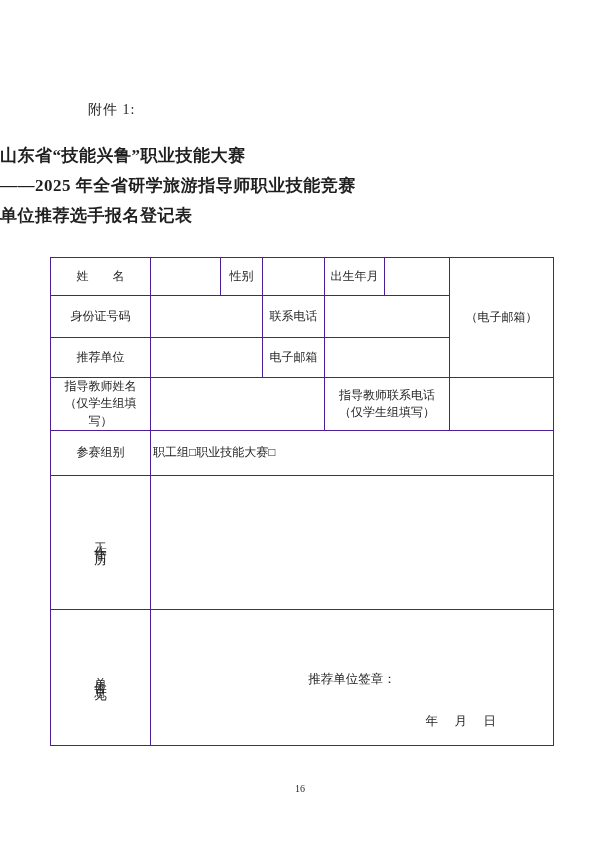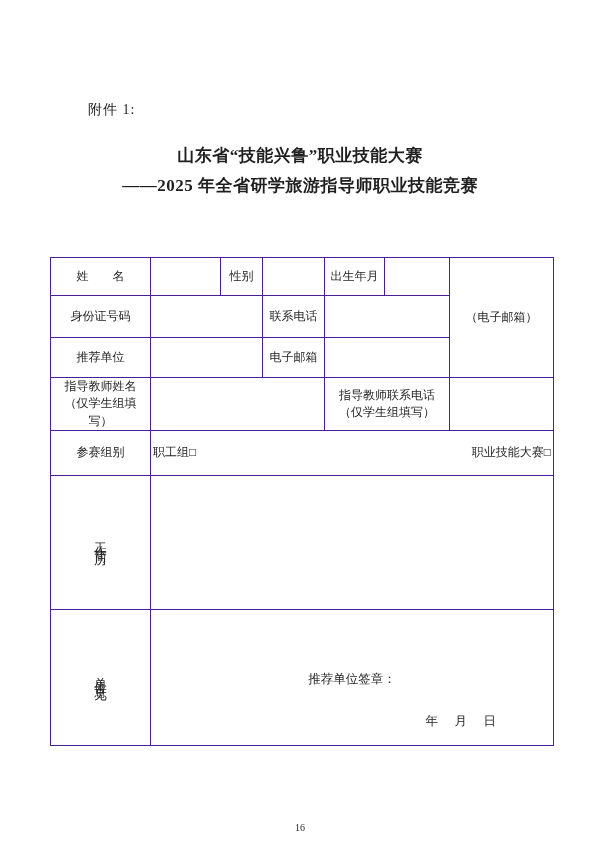--- a/index.html
+++ b/index.html
@@ -18,21 +18,21 @@
     left: 88px;
     top: 101px;
     font-size: 14px;
     letter-spacing: 1px;
   }
   .titles {
     position: absolute;
     left: 0;
     right: 0;
     top: 141px;
-    text-align: center;
+    text-align: left;
     font-weight: 700;
     font-size: 17px;
     line-height: 30px;
     letter-spacing: 0.5px;
   }
   table.form {
     position: absolute;
     left: 50px;
     top: 257px;
     width: 503px;
@@ -51,21 +51,21 @@
   .two-line { white-space: pre-line; font-size: 11.5px; }
   .vlabel {
     display: inline-block;
     writing-mode: vertical-lr;
     text-orientation: upright;
     letter-spacing: 4px;
     font-size: 12.5px;
   }
   .options-flex {
     display: flex;
-    justify-content: space-between;
+    justify-content: flex-start;
     align-items: center;
     width: 100%;
   }
   .opinion-box {
     position: relative;
     height: 135px;
     width: 100%;
   }
   .seal-line {
     position: absolute;
@@ -80,37 +80,38 @@
     right: 55px;
     bottom: 15px;
     font-size: 12.5px;
     letter-spacing: 2px;
     margin-top: 6px;
   }
   .page-number {
     position: absolute;
     left: 0;
     right: 0;
-    top: 822px;
+    top: 783px;
     text-align: center;
     font-size: 10px;
     color: #2a2a2a;
     font-family: Liberation Serif, serif;
   }
 </style>
 </head>
 <body>
 
 <div class="page">
 
   <div class="attachment">附件 1:</div>
 
   <div class="titles">
     <div>山东省“技能兴鲁”职业技能大赛</div>
     <div>——2025 年全省研学旅游指导师职业技能竞赛</div>
+    <div>单位推荐选手报名登记表</div>
   </div>
 
   <table class="form">
     <colgroup>
       <col style="width:100px">
       <col style="width:70px">
       <col style="width:42px">
       <col style="width:62px">
       <col style="width:60px">
       <col style="width:65px">

